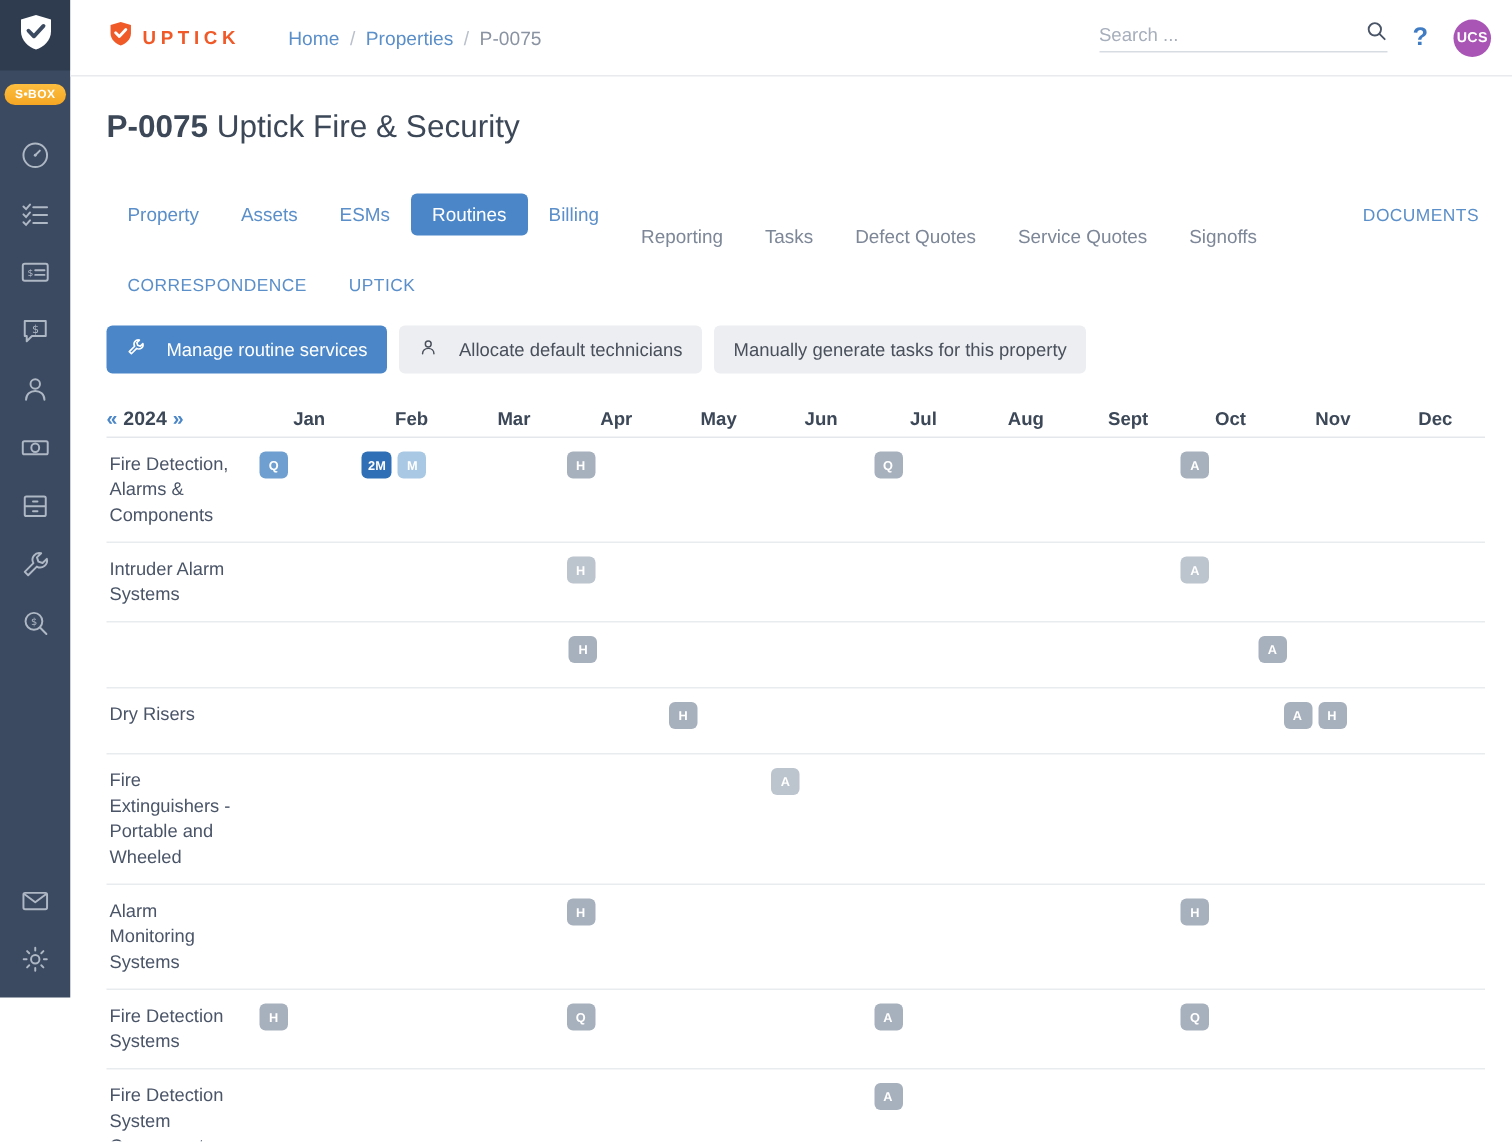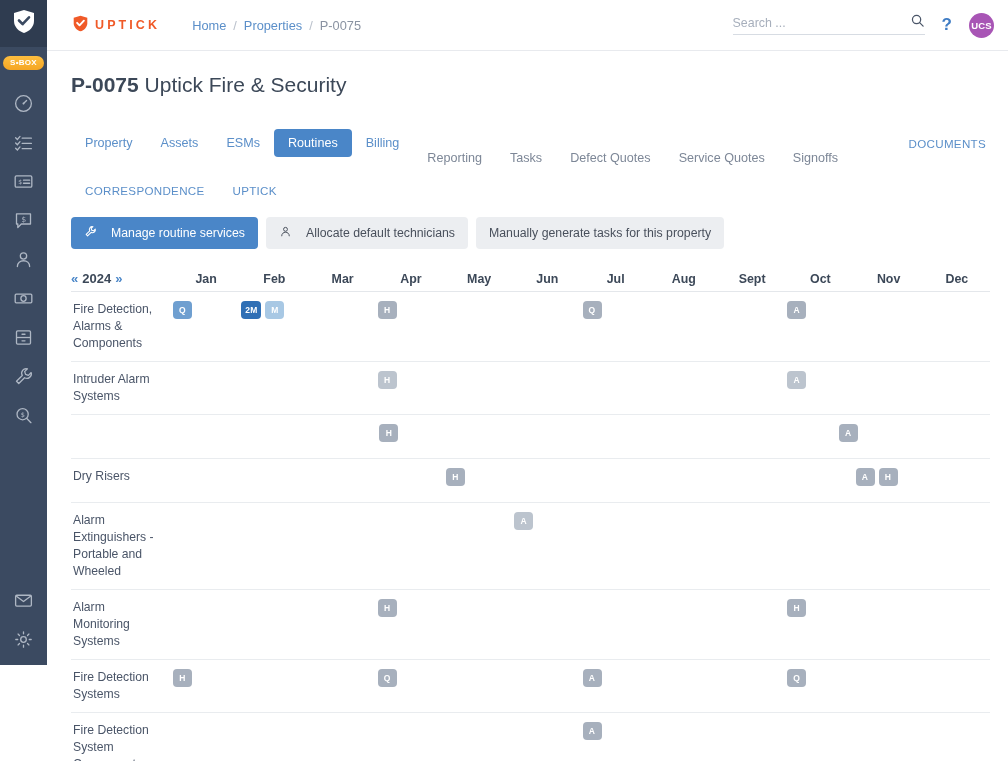--- a/index.html
+++ b/index.html
@@ -453,21 +453,21 @@
               <div class="gr-cell"></div>
               <div class="gr-cell"></div>
               <div class="gr-cell"></div>
               <div class="gr-cell">
                 <span class="badge c-gray">A</span>
                 <span class="badge c-gray">H</span>
               </div>
               <div class="gr-cell"></div>
             </div>
             <div class="grid-row">
-              <div class="gr-label">Alarm Extinguishers - Portable and Wheeled</div>
+              <div class="gr-label">Fire Extinguishers - Portable and Wheeled</div>
               <div class="gr-cell"></div>
               <div class="gr-cell"></div>
               <div class="gr-cell"></div>
               <div class="gr-cell"></div>
               <div class="gr-cell"></div>
               <div class="gr-cell">
                 <span class="badge c-gray-light">A</span>
               </div>
               <div class="gr-cell"></div>
               <div class="gr-cell"></div>

